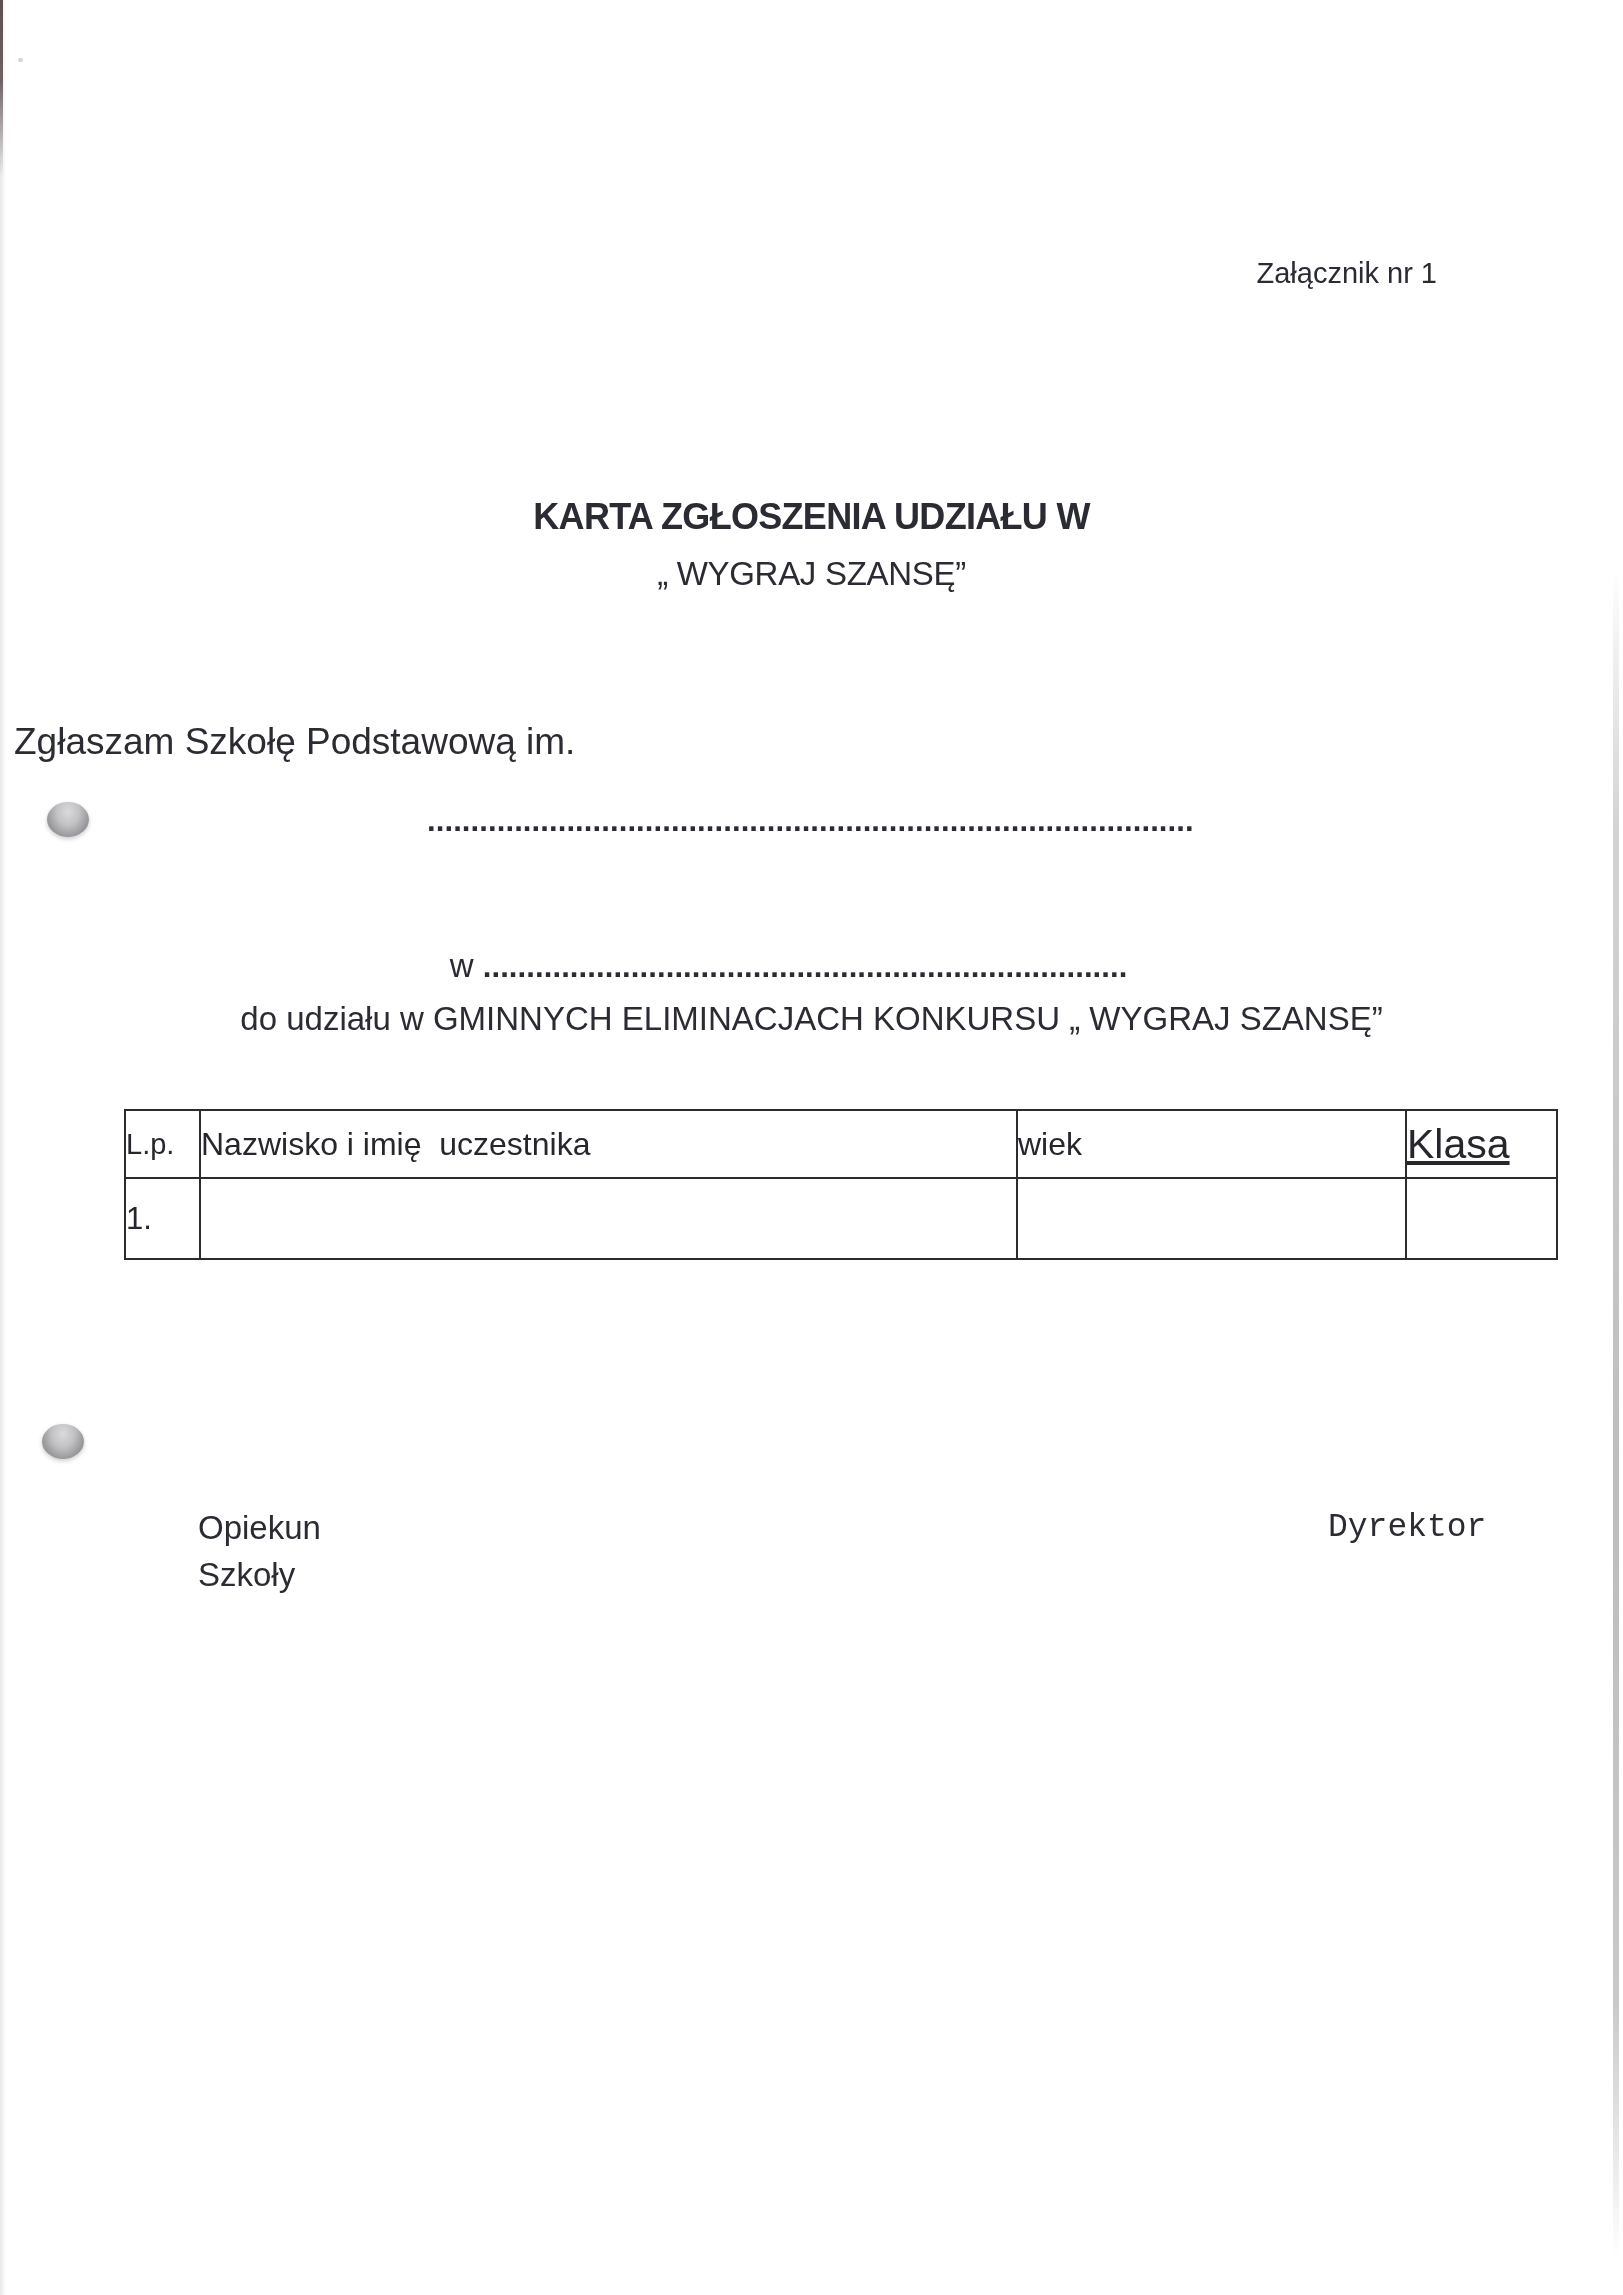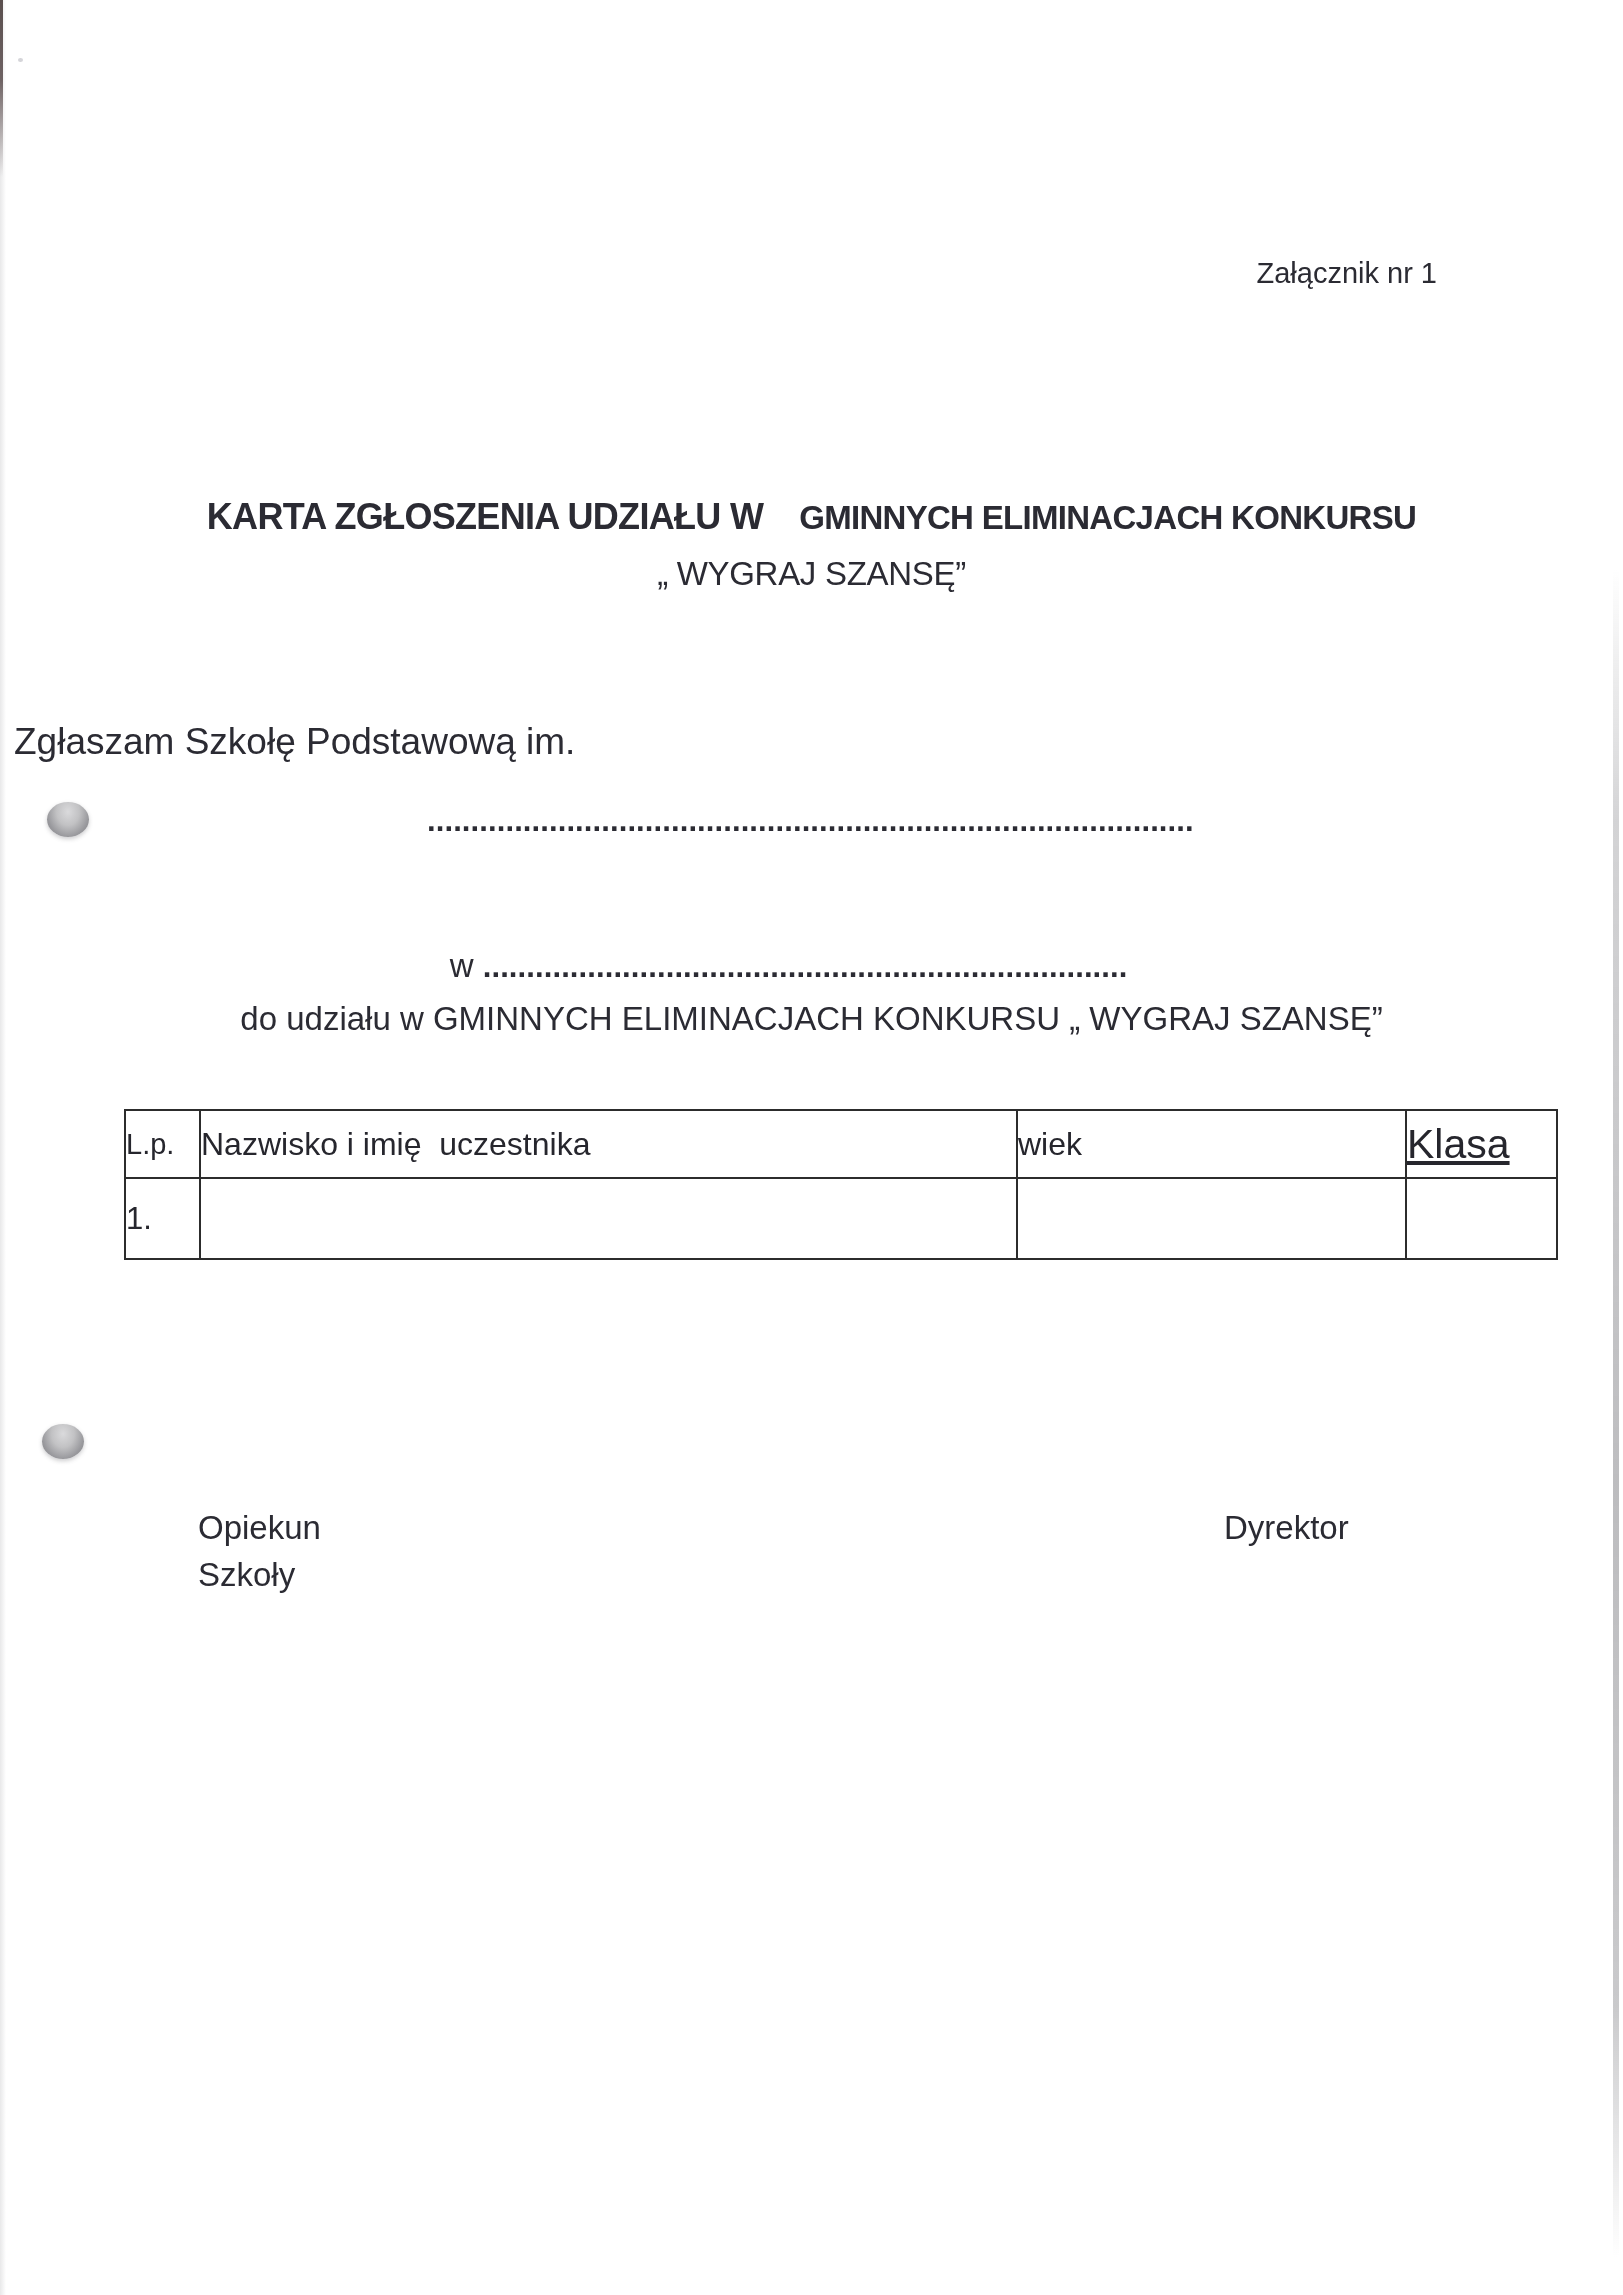--- a/index.html
+++ b/index.html
@@ -113,41 +113,40 @@
   th.h-age  { font-size: 32px; }
   th.h-class{ font-size: 41px; text-decoration: underline; }
   td.c-lp   { font-size: 31px; }
 
   
   .sig-left {
     position: absolute; left: 198px; top: 1504px;
     font-size: 33px; line-height: 47px;
   }
   .sig-right {
-    position: absolute; left: 1224px; top: 1504px;
-    font-size: 33px; line-height: 47px;
+    position: absolute; left: 1328px; top: 1504px;
+    font-size: 33px; line-height: 47px; font-family: Liberation Mono, monospace;
   }
 </style>
 </head>
 <body>
 
 <div class="page">
 
   <div class="edge-left-shade"></div>
   <div class="edge-left-mark"></div>
   <div class="edge-right-shadow"></div>
   <div class="speck"></div>
   <div class="punch punch-top"></div>
   <div class="punch punch-bottom"></div>
 
   <div class="attachment-label">Załącznik nr 1</div>
 
   <div class="title-line1">
     <span class="t1a">KARTA ZGŁOSZENIA UDZIAŁU W</span>
-    <span class="t1b">GMINNYCH ELIMINACJACH KONKURSU</span>
   </div>
   <div class="title-line2">„ WYGRAJ SZANSĘ”</div>
 
   <div class="declaration-line">Zgłaszam Szkołę Podstawową im.</div>
 
   <div class="dotted-line-1">........................................................................................</div>
 
   <div class="location-line">
     <span>w</span><span class="dots">..........................................................................</span>
   </div>

